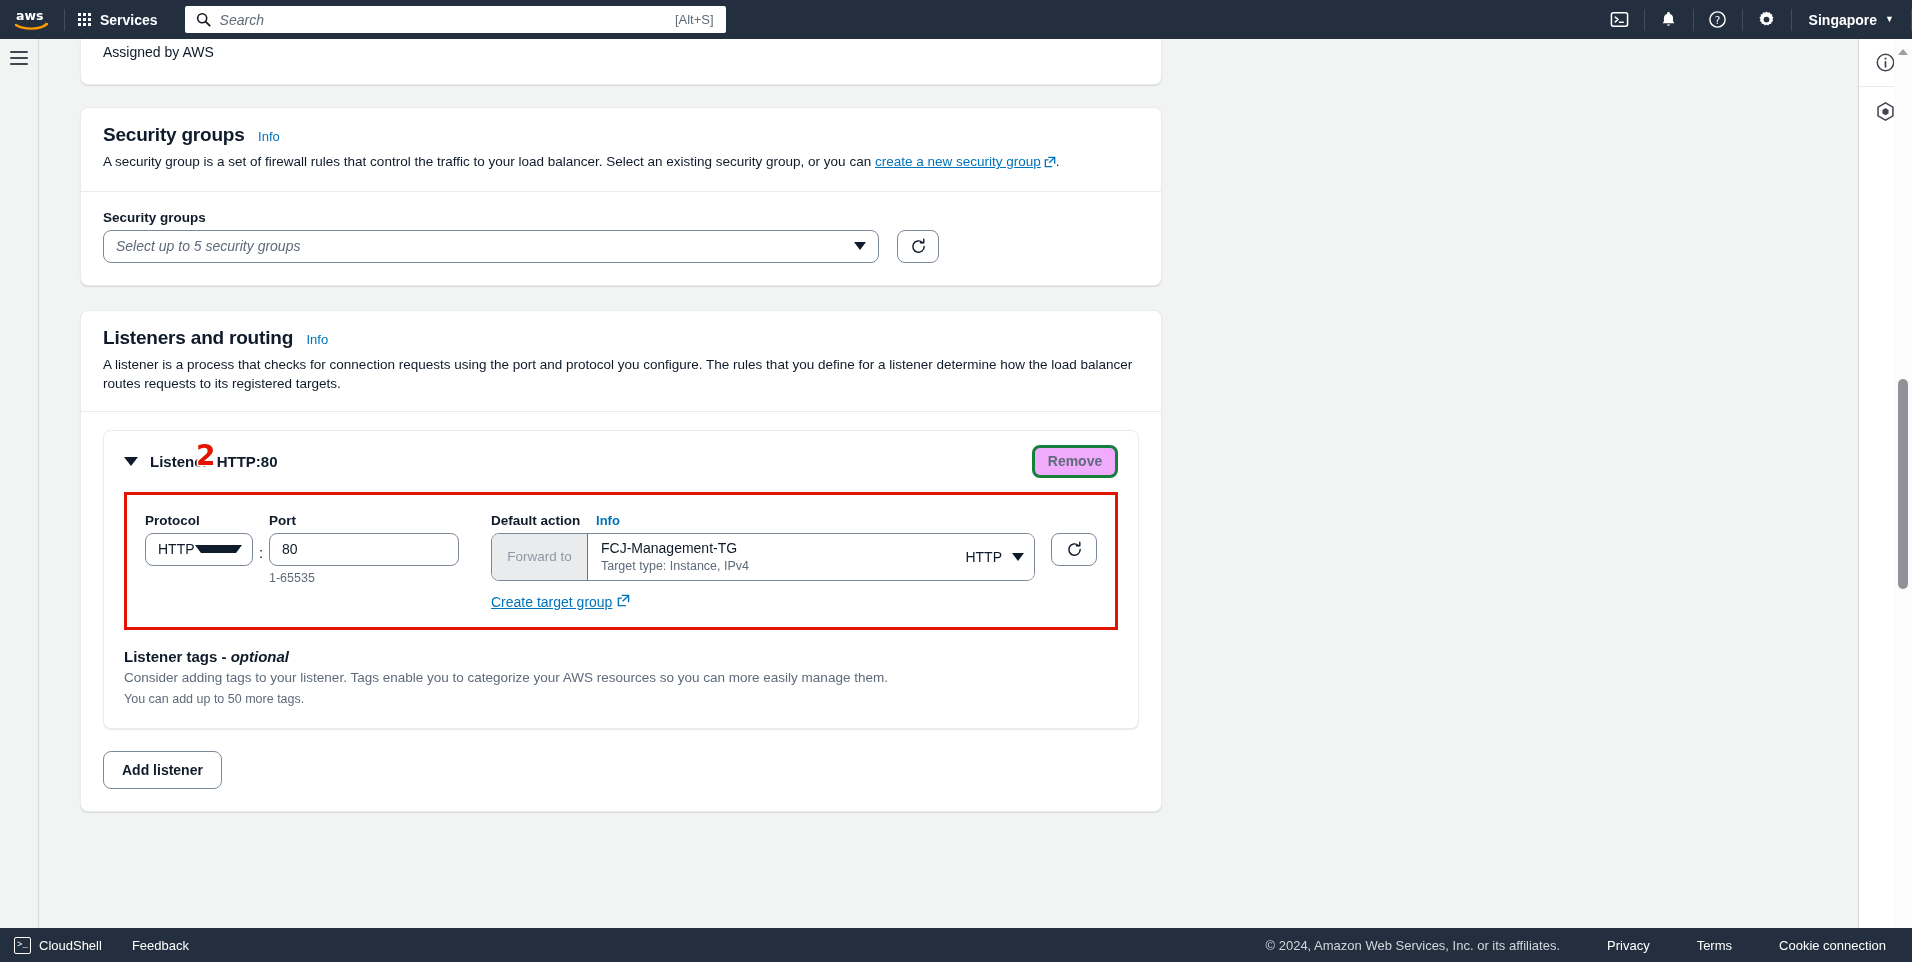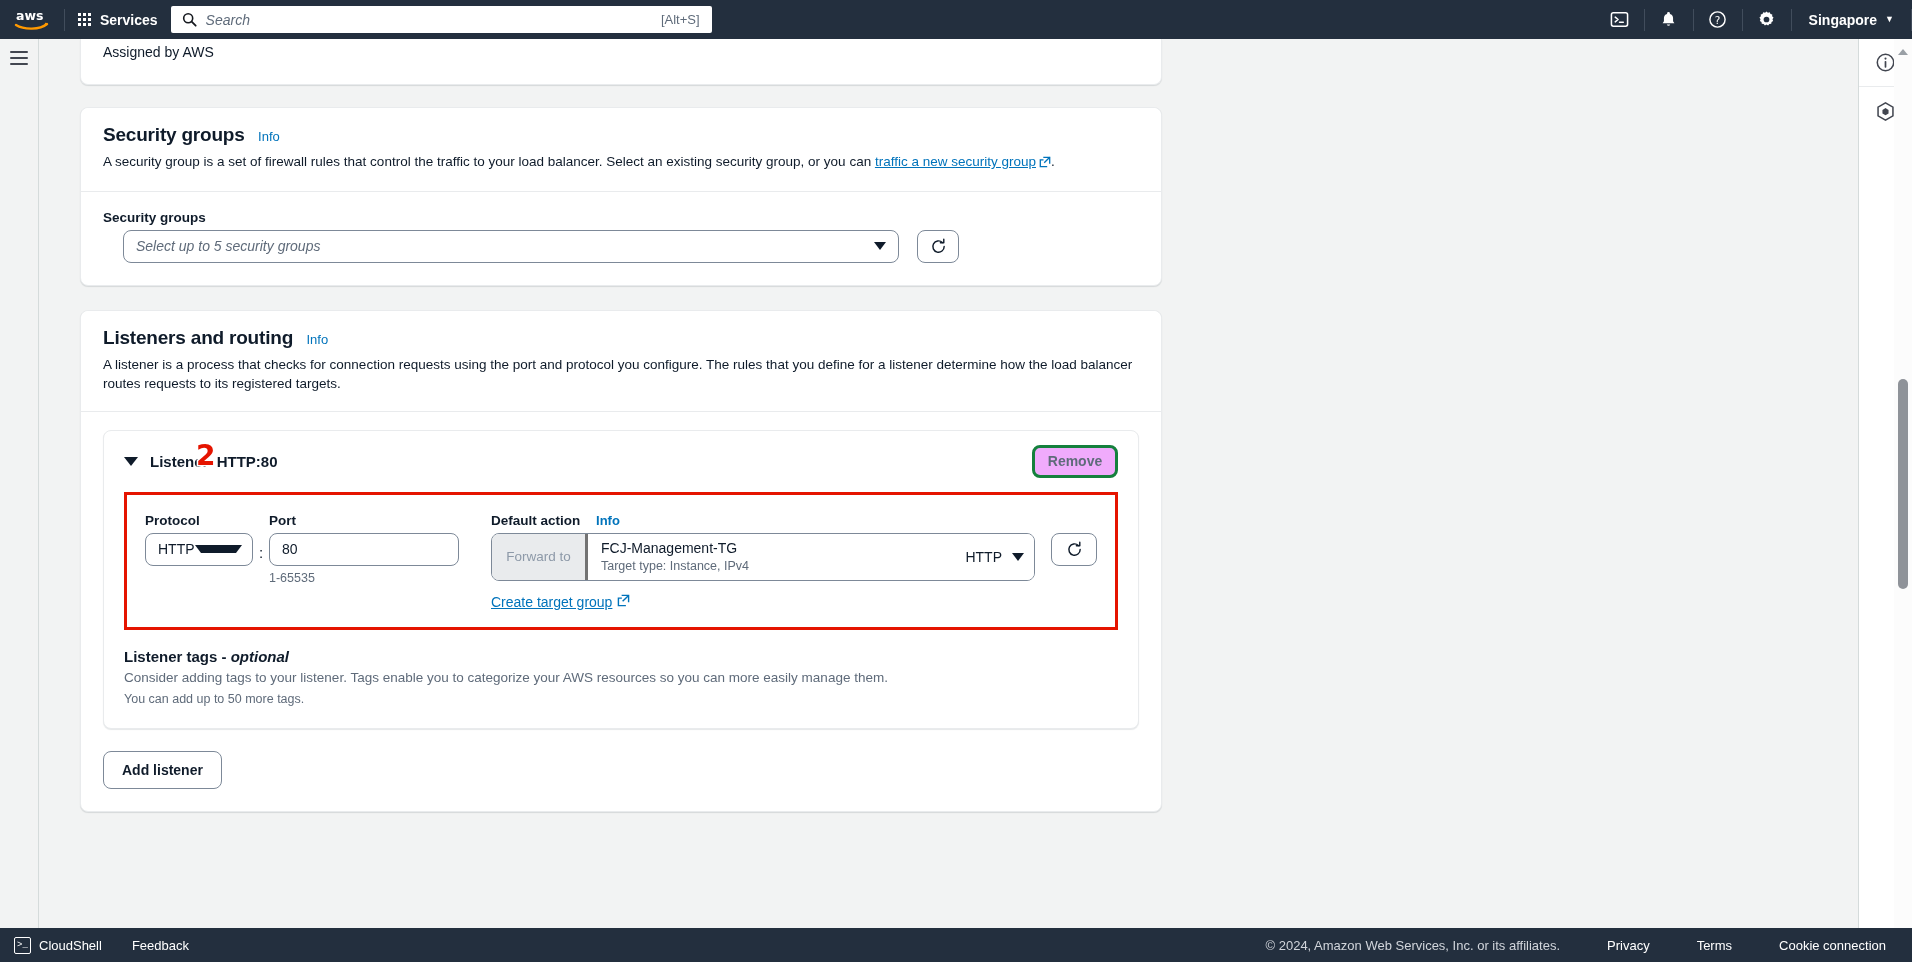--- a/index.html
+++ b/index.html
@@ -26,21 +26,21 @@
   .services-btn {
     display: flex; align-items: center; gap: 9px; height: 39px;
     padding: 0 13px; cursor: pointer; font-weight: bold; font-size: 14px;
   }
   .grid-icon {
     display: grid; grid-template-columns: repeat(3, 3px);
     grid-template-rows: repeat(3, 3px); gap: 2px;
   }
   .grid-icon i { background: #ffffff; width: 3px; height: 3px; display: block; }
   .searchwrap {
-    position: relative;
+    margin-left: 14px; position: relative;
     width: 541px; height: 27px;
     background: #ffffff; border-radius: 2px;
     display: flex; align-items: center;
   }
   .searchwrap .s-ico { margin: 0 9px 0 11px; color: #16191f; display: flex; }
   .searchwrap input {
     border: 0; outline: 0; flex: 1; height: 25px; font-size: 14px;
     font-family: "Liberation Sans", sans-serif; color: #16191f;
     background: transparent; font-style: italic;
   }
@@ -142,21 +142,21 @@
   .inline-link {
     color: #0073bb; text-decoration: underline; cursor: pointer;
   }
   .ext-ico { display: inline-block; vertical-align: -2px; margin-left: 3px; }
   .panel-body { padding: 18px 22px 22px 22px; }
 
   
   .field-label {
     font-size: 13.5px; font-weight: bold; color: #0f1b2a; margin-bottom: 5px;
   }
-  .select-row { display: flex; align-items: flex-start; gap: 18px; margin-left: 20px; }
+  .select-row { display: flex; align-items: flex-start; gap: 18px; }
   .sg-select {
     width: 776px; height: 33px; border: 1px solid #7d8998; border-radius: 8px;
     background: #ffffff; display: flex; align-items: center;
     padding: 0 12px; cursor: pointer;
   }
   .sg-select .ph {
     flex: 1; font-size: 14px; font-style: italic; color: #5f6b7a;
   }
   .sg-select .tri {
     width: 0; height: 0; border-left: 6px solid transparent;
@@ -243,21 +243,21 @@
   }
   .hint { font-size: 12.5px; color: #5f6b7a; margin-top: 5px; }
   .action-box { display: flex; align-items: stretch; gap: 16px; }
   .forward-group {
     display: flex; width: 544px; height: 48px;
     border: 1px solid #7d8998; border-radius: 8px; overflow: hidden;
   }
   .forward-label {
     width: 96px; background: #e9ebed; color: #8d99a8; font-size: 13.5px;
     display: flex; align-items: center; justify-content: center;
-    border-right: 3px solid #737373;
+    border-right: 1px solid #737373;
   }
   .tg-select {
     flex: 1; background: #ffffff; display: flex; align-items: center;
     padding: 0 10px 0 13px; cursor: pointer;
   }
   .tg-text { flex: 1; }
   .tg-name { font-size: 14px; color: #0f1b2a; line-height: 1.25; }
   .tg-sub { font-size: 12.5px; color: #5f6b7a; margin-top: 1px; }
   .tg-proto { font-size: 14px; color: #0f1b2a; margin-right: 10px; }
   .tg-tri {
@@ -399,21 +399,21 @@
 
     <div class="panel panel-partial">
       <span class="partial-text">Assigned by AWS</span>
     </div>
 
     <div class="panel" style="margin-top:22px;">
       <div class="panel-head">
         <span class="panel-title">Security groups</span>
         <a class="info-link">Info</a>
         <div class="panel-desc">
-          <span>A security group is a set of firewall rules that control the traffic to your load balancer. Select an existing security group, or you can </span><a class="inline-link">traffic a new security group</a><span class="ext-ico"><svg width="12" height="12" viewBox="0 0 12 12">
+          <span>A security group is a set of firewall rules that control the traffic to your load balancer. Select an existing security group, or you can </span><a class="inline-link">create a new security group</a><span class="ext-ico"><svg width="12" height="12" viewBox="0 0 12 12">
                 <path d="M4.3 1.3 h6.4 v6.4" stroke="#0073bb" stroke-width="1.3" fill="none"></path>
                 <path d="M10.7 1.3 L5.2 6.8" stroke="#0073bb" stroke-width="1.3" fill="none"></path>
                 <path d="M8.2 10.7 H1.3 V3.8 h3.2" stroke="#0073bb" stroke-width="1.3" fill="none"></path>
               </svg></span><span>.</span>
         </div>
       </div>
       <div class="panel-body">
         <div class="field-label">Security groups</div>
         <div class="select-row">
           <div class="sg-select">

